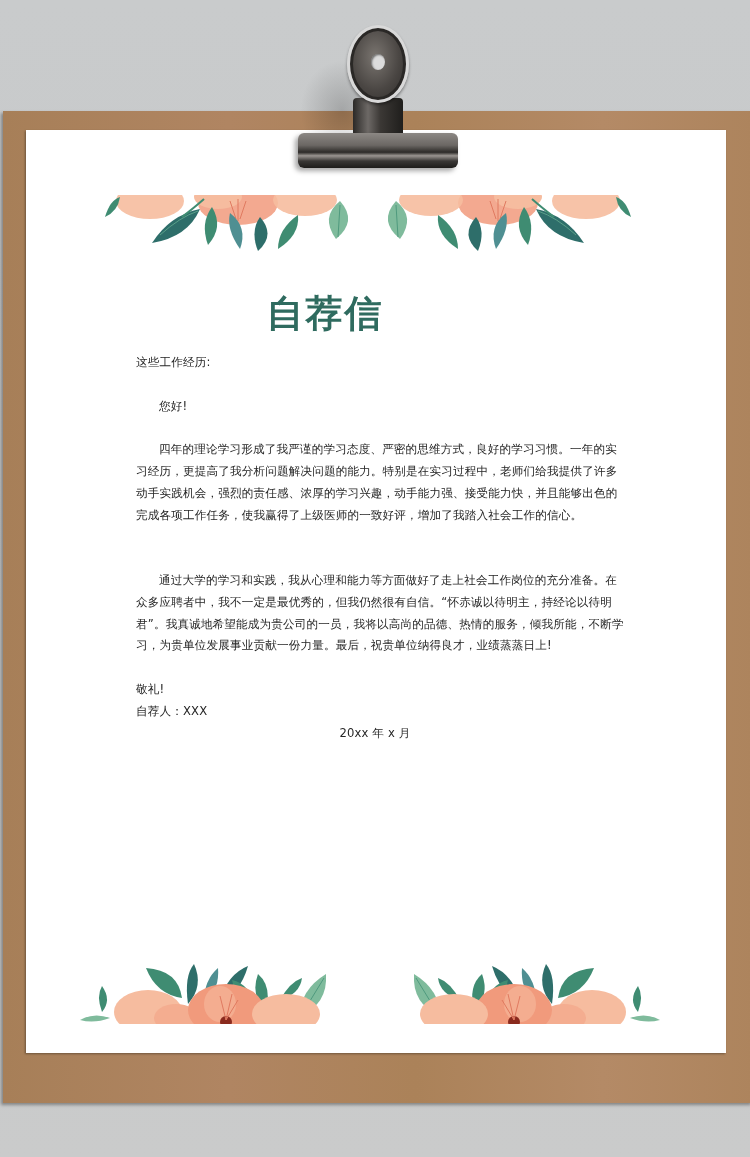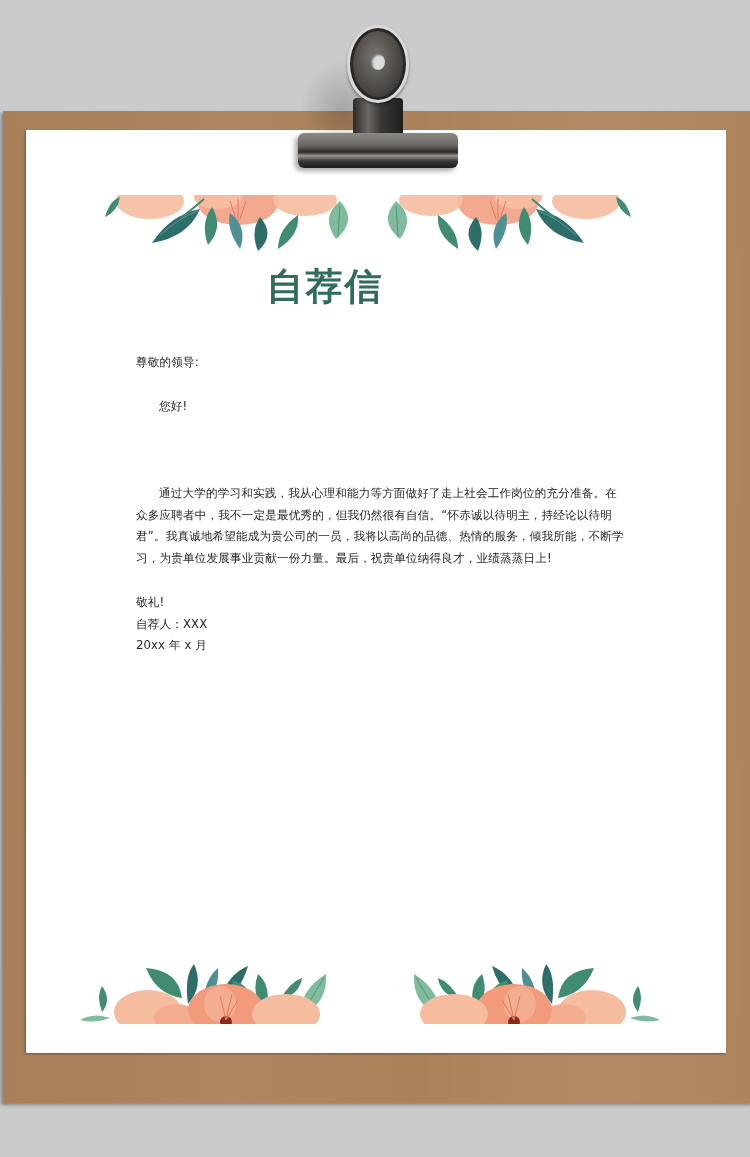--- a/index.html
+++ b/index.html
@@ -43,34 +43,34 @@
     background: linear-gradient(180deg, #8c8884 0%, #6b6764 35%, #2d2b29 55%, #9a9591 65%, #3a3836 80%, #1e1d1b 100%);
     box-shadow: -3px 3px 5px rgba(0,0,0,0.35);
   }
   
   .garland { position:absolute; }
   .garland svg { display:block; }
   .garland-top { left:100px; top:195px; width:536px; height:58px; }
   .garland-bottom { left:80px; top:960px; width:580px; height:66px; }
 
   .title {
-    position:absolute; left:0; width:650px; top:262px; text-align:center;
+    position:absolute; left:0; width:650px; top:289px; text-align:center;
     font-family: Liberation Serif, serif; font-weight:bold; font-size:37px;
     color:#2f6b5f; letter-spacing:2px;
   }
   .letter {
     position:absolute; left:136px; top:352px; width:488px;
     font-family: "DejaVu Sans", sans-serif; font-size:11.6px; color:#262626;
     line-height:21.8px; letter-spacing:0.15px;
   }
   .letter p { margin:0; }
   .indent { text-indent:23px; }
   .gap { height:21.8px; }
   .sign { text-align:left; padding-right:10px; }
-  .sign-date { text-align:left; padding-right:10px; }
+  .sign-date { text-align:center; padding-right:10px; }
 </style>
 </head>
 <body>
 
 <div class="board"></div>
 <div class="paper"></div>
 
 <div class="clip-shadow"></div>
 <div class="clip-neck"></div>
 <div class="clip-ring"></div>
@@ -114,24 +114,25 @@
       <path d="M236 44 Q220 22 240 6 Q258 26 236 44Z" fill="#7fbb9c"></path>
       <path d="M238 42 L240 10" stroke="#4f9a7e" stroke-width="1"></path>
       <path d="M82 22 Q95 12 104 4" stroke="#3f8c72" stroke-width="2" fill="none"></path>
     </g>
   </svg>
 </div>
 
 <div class="title">自荐信</div>
 
 <div class="letter">
-  <p>尊敬的领导:</p>
+  <p>这些工作经历:</p>
   <div class="gap"></div>
   <p class="indent">您好!</p>
   <div class="gap"></div>
+  <p class="indent">四年的理论学习形成了我严谨的学习态度、严密的思维方式，良好的学习习惯。一年的实习经历，更提高了我分析问题解决问题的能力。特别是在实习过程中，老师们给我提供了许多动手实践机会，强烈的责任感、浓厚的学习兴趣，动手能力强、接受能力快，并且能够出色的完成各项工作任务，使我赢得了上级医师的一致好评，增加了我踏入社会工作的信心。</p>
   <div class="gap"></div>
   <div class="gap"></div>
   <p class="indent">通过大学的学习和实践，我从心理和能力等方面做好了走上社会工作岗位的充分准备。在众多应聘者中，我不一定是最优秀的，但我仍然很有自信。“怀赤诚以待明主，持经论以待明君”。我真诚地希望能成为贵公司的一员，我将以高尚的品德、热情的服务，倾我所能，不断学习，为贵单位发展事业贡献一份力量。最后，祝贵单位纳得良才，业绩蒸蒸日上!</p>
   <div class="gap"></div>
   <p>敬礼!</p>
   <p class="sign">自荐人：XXX</p>
   <p class="sign-date">20xx 年 x 月</p>
 </div>
 
 <div class="garland garland-bottom">

